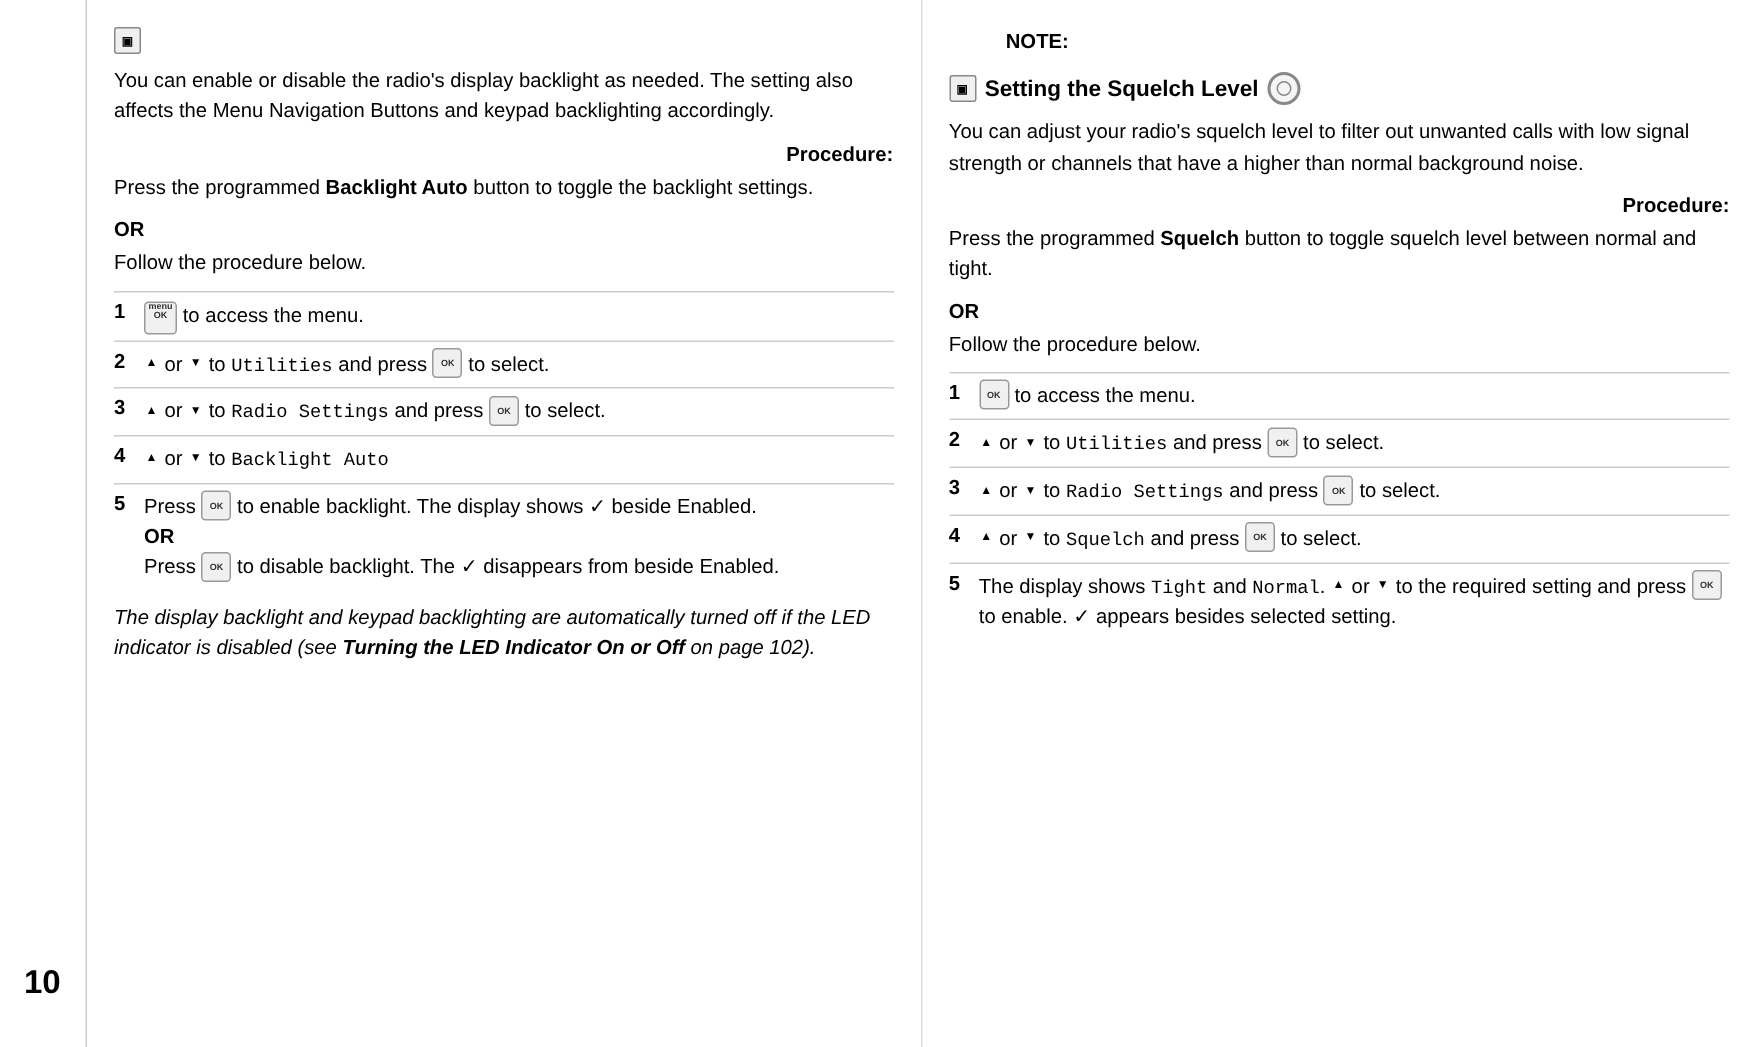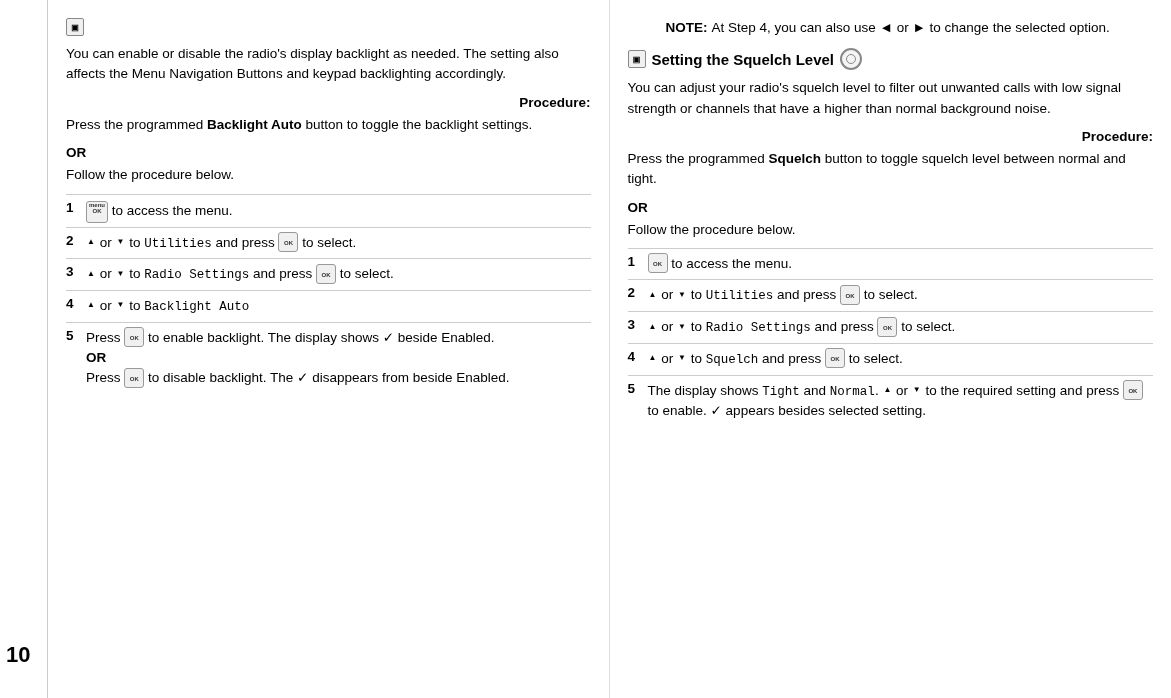--- a/index.html
+++ b/index.html
@@ -13,20 +13,21 @@
       display: flex;
     }
     .page-number-area {
       width: 48px;
       min-height: 698px;
       display: flex;
       flex-direction: column;
       align-items: flex-start;
       padding: 10px 0 10px 6px;
       border-right: 1px solid #ccc;
+      margin-left: 10px;
     }
     .page-number {
       font-size: 22px;
       font-weight: bold;
       color: #000;
       margin-top: auto;
       margin-bottom: 20px;
     }
     .content-area {
       flex: 1;
@@ -273,26 +274,28 @@
           <span class="ok-btn-inline">OK</span>
           <span> to enable backlight. The display shows ✓ beside Enabled.<br></span>
           <span class="or-label">OR</span><br>
           <span>Press </span>
           <span class="ok-btn-inline">OK</span>
           <span> to disable backlight. The ✓ disappears from beside Enabled.</span>
         </span>
       </li>
     </ul>
 
+    <p class="italic-note">
+      <em>The display backlight and keypad backlighting are automatically turned off if the LED indicator is disabled (see </em><em><strong>Turning the LED Indicator On or Off</strong></em><em> on page 102).</em>
+    </p>
   </div>
 
   <div class="right-column">
     <div class="note-block">
       <span class="note-label">NOTE:</span>
-      <span>At Step 4, you can also use ◄ or ► to change the selected option.</span>
     </div>
 
     <div class="section-title">
       <span class="section-title-icon"><span>▣</span></span>
       <span>Setting the Squelch Level</span>
       <span class="section-title-squelch-icon"></span>
     </div>
 
     <p>You can adjust your radio's squelch level to filter out unwanted calls with low signal strength or channels that have a higher than normal background noise.</p>
 

